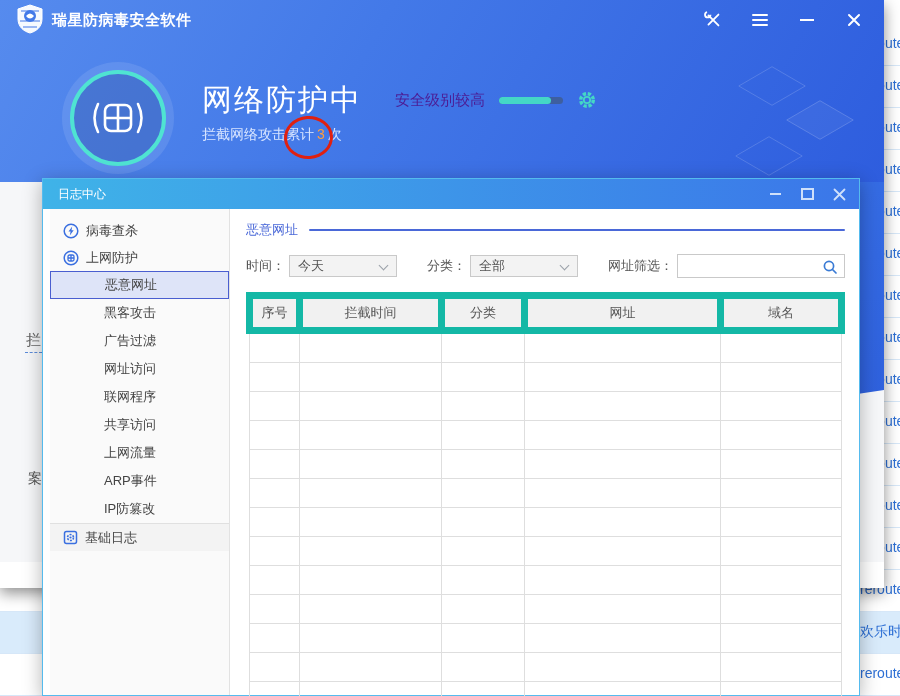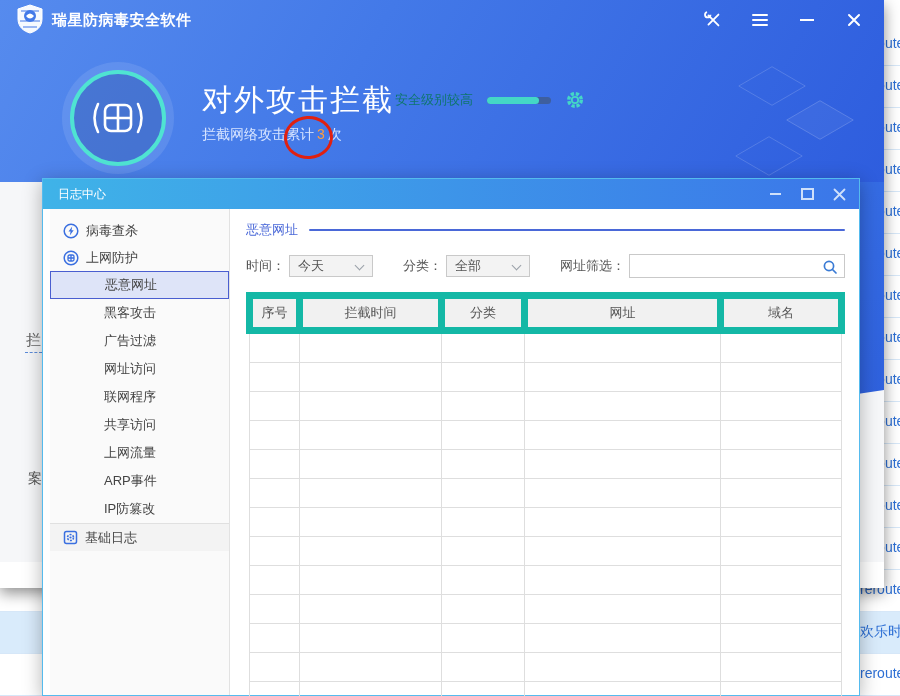--- a/index.html
+++ b/index.html
@@ -45,21 +45,21 @@
   .minusbar{width:14px;height:2px;background:#fff;}
   
   .status{position:absolute;left:0;top:56px;width:100%;height:124px;}
   .big-badge{position:absolute;left:60px;top:4px;}
   .st-title{position:absolute;left:202px;top:24px;font-size:30px;color:#fff;letter-spacing:2px;}
   .st-sub{position:absolute;left:202px;top:70px;font-size:14px;color:#d7e4ff;}
   .st-sub .cnt{color:#ff9d3e;padding:0 3px;}
   .red-ellipse{position:absolute;left:284px;top:60px;width:43px;height:37px;
     border:3px solid #e02010;border-radius:50%;transform:rotate(-4deg);}
   .sec-row{position:absolute;left:395px;top:34px;display:flex;align-items:center;gap:14px;}
-  .sec-label{color:#0f766e;font-size:13px;}
+  .sec-label{color:#4c1d95;font-size:15px;}
   .slider{position:relative;width:64px;height:7px;border-radius:4px;background:#3e5f9f;cursor:pointer;}
   .slider .fill{position:absolute;left:0;top:0;height:7px;width:52px;border-radius:4px;background:#44d7c6;}
   
   .frag1{position:absolute;left:26px;top:331px;font-size:15px;color:#666;}
   .frag1u{position:absolute;left:25px;top:352px;width:17px;border-bottom:1px dashed #5b8bd9;}
   .frag2{position:absolute;left:28px;top:470px;font-size:14px;color:#555;}
   .mw-bottom{position:absolute;left:0;bottom:0;width:100%;height:26px;background:#fff;}
   
   .dlg{
     position:absolute;left:42px;top:178px;width:816px;height:516px;
@@ -84,21 +84,21 @@
   .sb-item.sel{background:#dee4f8;border:1px solid #4a5ed0;line-height:26px;}
   .sb-footer{height:27px;display:flex;align-items:center;padding-left:13px;gap:7px;font-size:13px;
     color:#444;background:#f3f3f3;border-top:1px solid #e0e0e0;cursor:pointer;}
   
   .ct{flex:1;padding:12px 14px 0 16px;background:#fff;}
   .sec{display:flex;align-items:center;}
   .sec-title{color:#4a68d8;font-size:13px;}
   .sec-rule{flex:1;height:2px;background:#4a68d8;margin-left:11px;border-radius:1px;}
   .filters{margin-top:15px;display:flex;align-items:center;}
   .f-label{font-size:13px;color:#555;white-space:nowrap;text-align:center;}
-  .sel-box{position:relative;width:84px;height:22px;margin-left:4px;background:#f3f3f3;
+  .sel-box{position:relative;width:108px;height:22px;margin-left:4px;background:#f3f3f3;
     border:1px solid #c9c9c9;box-sizing:border-box;display:flex;align-items:center;
     padding-left:8px;font-size:13px;color:#555;cursor:pointer;}
   .chev{position:absolute;right:9px;top:6px;width:6px;height:6px;
     border-right:1.5px solid #9aa0a8;border-bottom:1.5px solid #9aa0a8;transform:rotate(45deg);}
   .gap1{width:30px;}.gap2{width:30px;}
   .inp{position:relative;flex:1;height:24px;margin-left:4px;border:1px solid #c9c9c9;
     box-sizing:border-box;background:#fff;}
   .inp input{position:absolute;inset:0;border:0;outline:none;width:100%;height:100%;
     padding:0 26px 0 8px;font-size:13px;color:#333;background:transparent;box-sizing:border-box;}
   .inp svg{position:absolute;right:6px;top:4px;cursor:pointer;}
@@ -211,21 +211,21 @@
     <span class="big-badge">
       <svg width="116" height="116" viewBox="0 0 116 116">
         <circle cx="58" cy="58" r="56" fill="rgba(255,255,255,0.10)"></circle>
         <circle cx="58" cy="58" r="46" fill="rgba(13,56,148,0.30)" stroke="#4fe3d2" stroke-width="4"></circle>
         <path d="M38 44 q-7 14 0 28" fill="none" stroke="#fff" stroke-width="2.6" stroke-linecap="round"></path>
         <path d="M78 44 q7 14 0 28" fill="none" stroke="#fff" stroke-width="2.6" stroke-linecap="round"></path>
         <rect x="45" y="45" width="26" height="26" rx="6" fill="none" stroke="#fff" stroke-width="2.6"></rect>
         <path d="M45 58 H71 M58 45 V71" stroke="#fff" stroke-width="2.6"></path>
       </svg>
     </span>
-    <div class="st-title">对外攻击拦截</div>
+    <div class="st-title">网络防护中</div>
     <div class="sec-row">
       <span class="sec-label">安全级别较高</span>
       <span class="slider">
           <span class="fill"></span>
         </span>
       <span style="display:flex;">
         <svg width="20" height="20" viewBox="0 0 20 20">
           <circle cx="10" cy="10" r="6.3" fill="none" stroke="#44d7c6" stroke-width="3.4" stroke-dasharray="3.2 1.75"></circle>
           <circle cx="10" cy="10" r="3.2" fill="none" stroke="#44d7c6" stroke-width="1.8"></circle>
         </svg>

